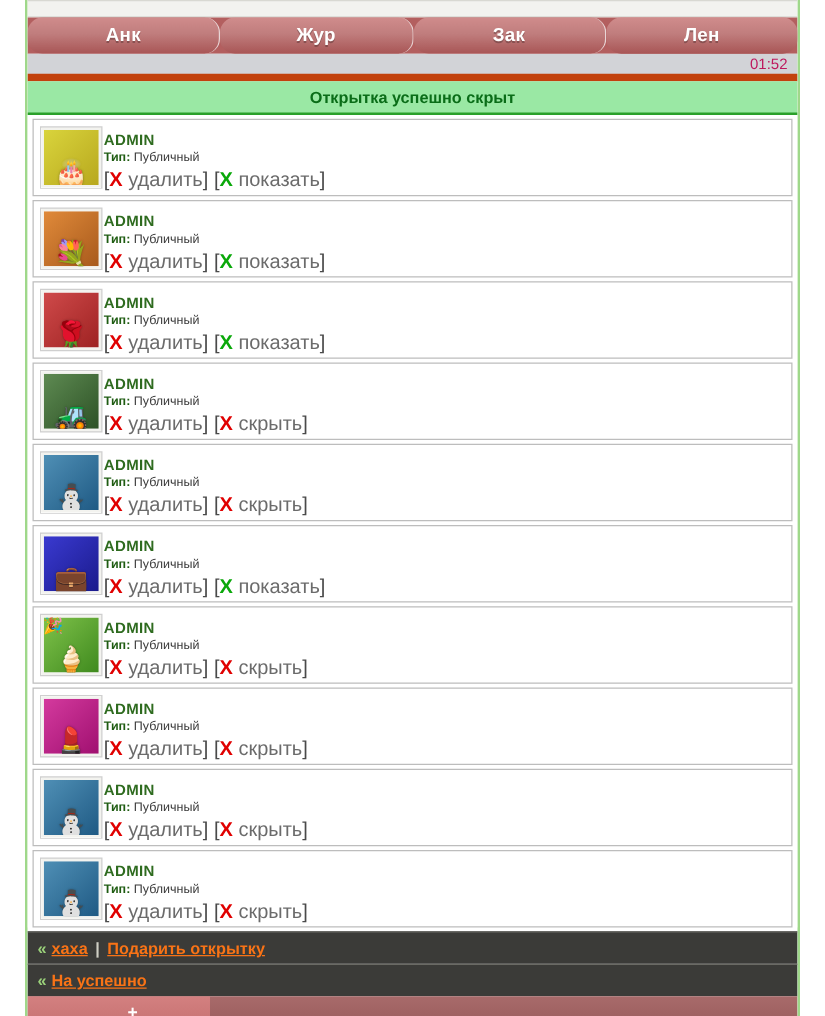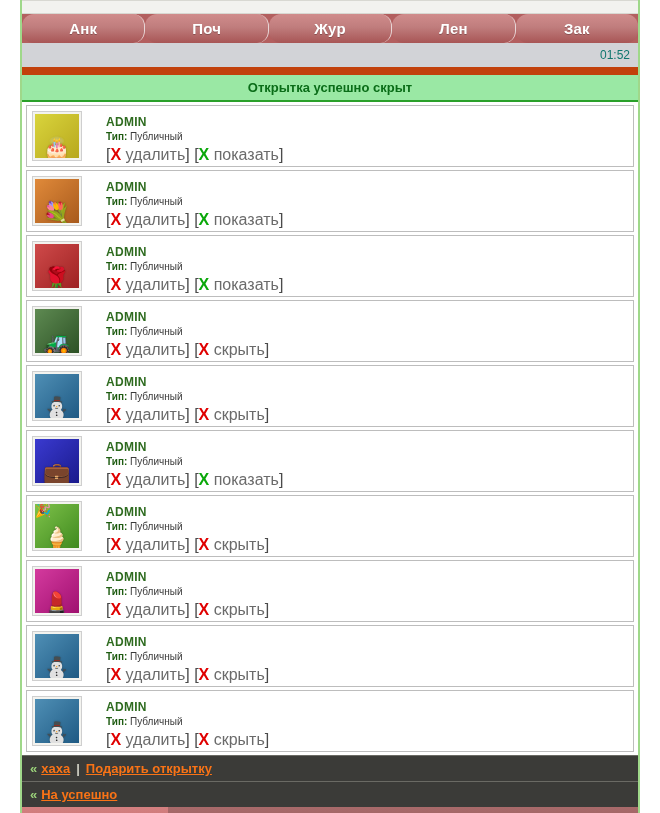--- a/index.html
+++ b/index.html
@@ -57,29 +57,29 @@
     border-right: 1px solid #e8d6d6;
     text-shadow: 0 1px 0 rgba(0,0,0,.25);
     cursor: pointer;
     user-select: none;
     border-radius: 12px;
   }
   .tab:last-child { border-right: none; }
 
   
   .statusbar {
-    height: 32px;
+    height: 22px;
     background: #d2d3d7;
-    border-bottom: 8px solid #c2410c;
+    border-bottom: 6px solid #c2410c;
     display: flex;
     align-items: center;
     justify-content: flex-end;
     padding-right: 8px;
     font-size: 12px;
-    color: #0f766e;
+    color: #be185d;
   }
 
   
   .notice {
     height: 27px;
     background: #9ae8a4;
     border-bottom: 2px solid #2aa02a;
     display: flex;
     align-items: center;
     justify-content: center;
@@ -122,21 +122,21 @@
     text-shadow: 0 0 2px rgba(0,0,0,.35);
   }
   .thumb .corner {
     position: absolute;
     top: 0; left: 0;
     font-size: 13px;
     line-height: 1;
   }
 
   .meta {
-    padding-left: 25px;
+    padding-left: 2px;
     padding-top: 2px;
     font-size: 12px;
     color: #222222;
     line-height: 1.35;
   }
   .owner {
     color: #2e6b1f;
     font-weight: bold;
     font-size: 12px;
     letter-spacing: .3px;
@@ -199,30 +199,27 @@
 <div id="page">
  <div id="frame">
 
   <div class="top-blank"></div>
 
   <div class="tabbar" id="tabbar">
         <div class="tab">
           <span>Анк</span>
         </div>
         <div class="tab">
-          <span>Поч</span>
+          <span>Жур</span>
         </div>
         <div class="tab">
-          <span>Жур</span>
+          <span>Зак</span>
         </div>
         <div class="tab">
           <span>Лен</span>
-        </div>
-        <div class="tab">
-          <span>Зак</span>
         </div>
       </div>
 
   <div class="statusbar">
     <span>01:52</span>
   </div>
 
   <div class="notice">
     <span>Открытка успешно скрыт</span>
   </div>

